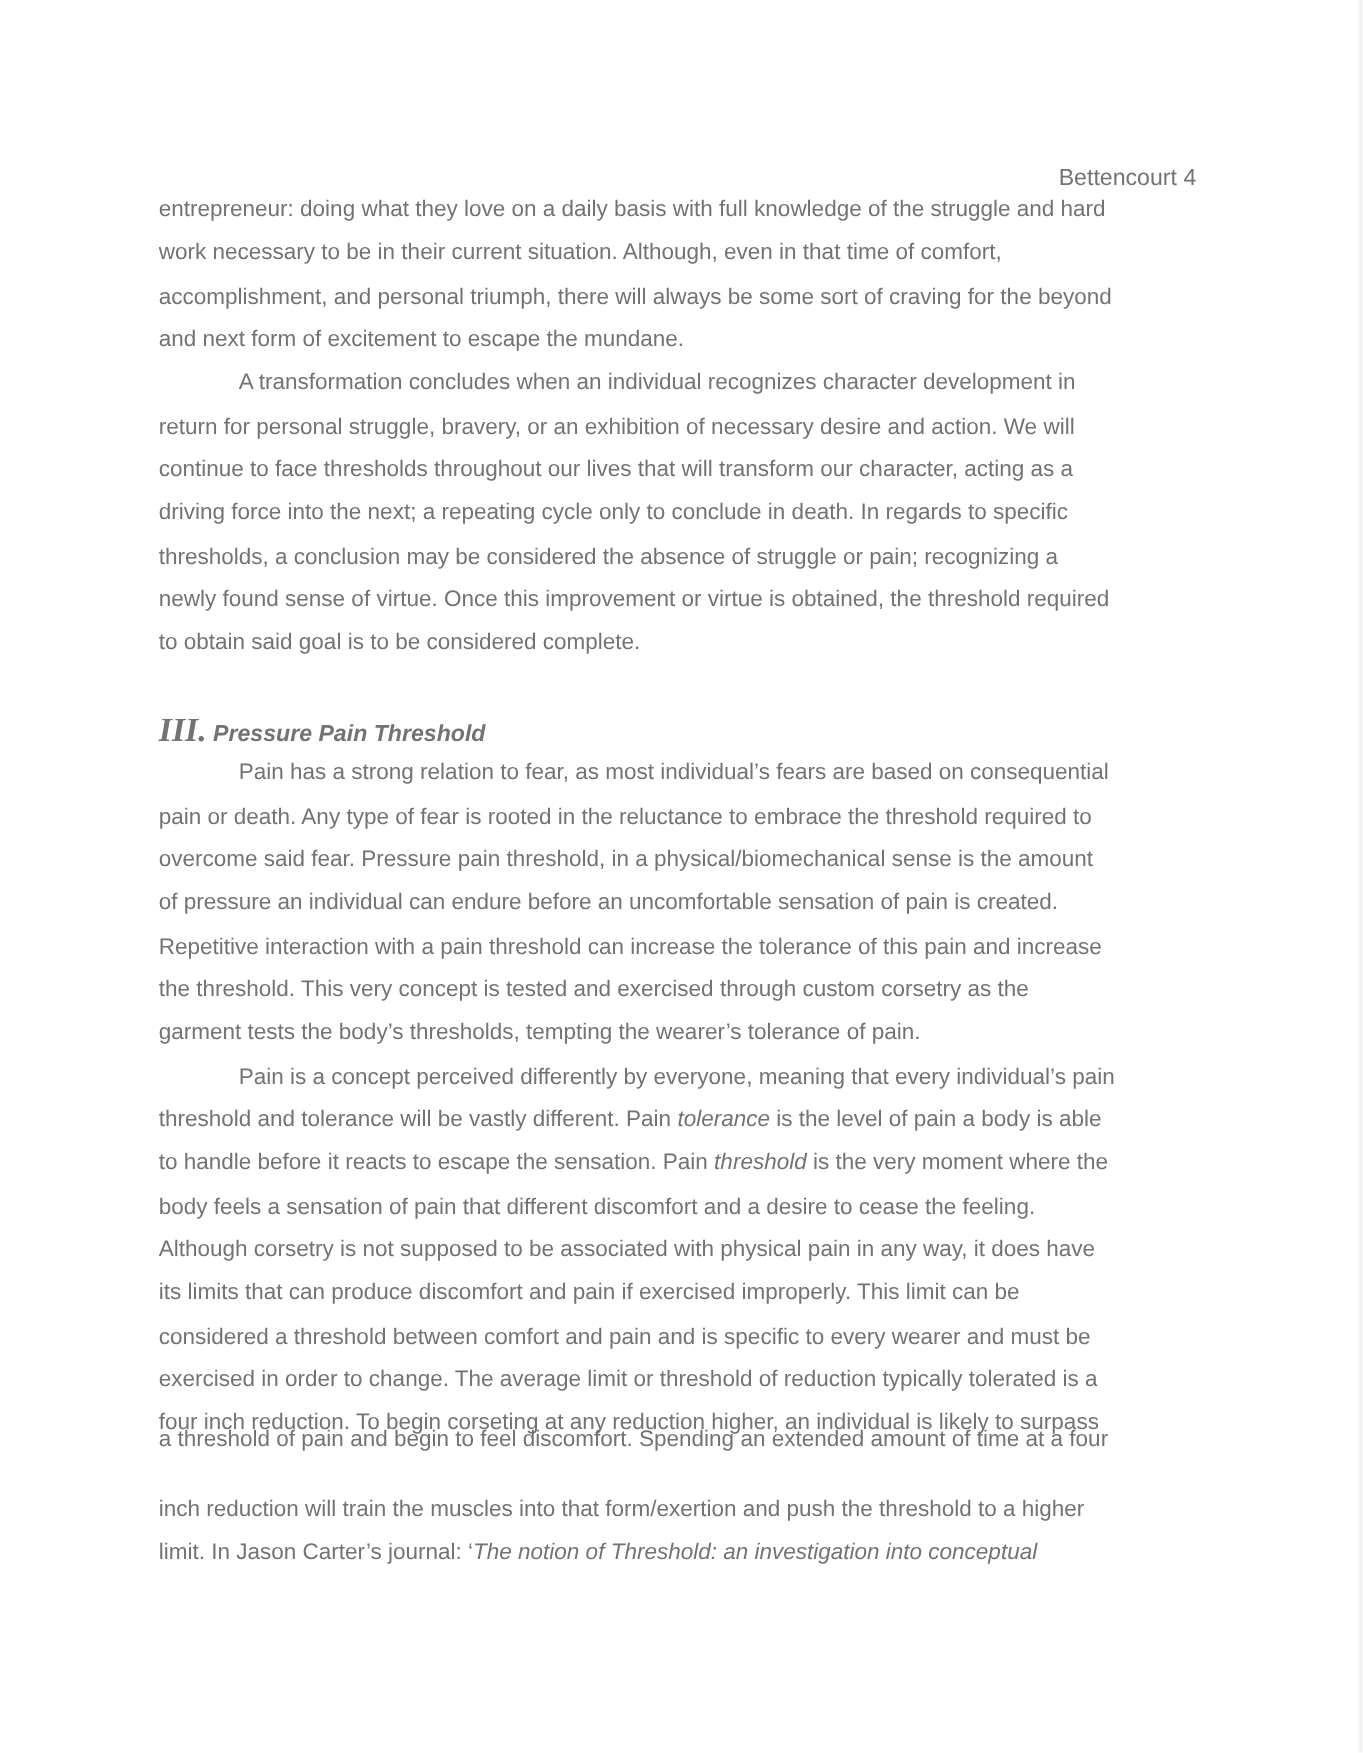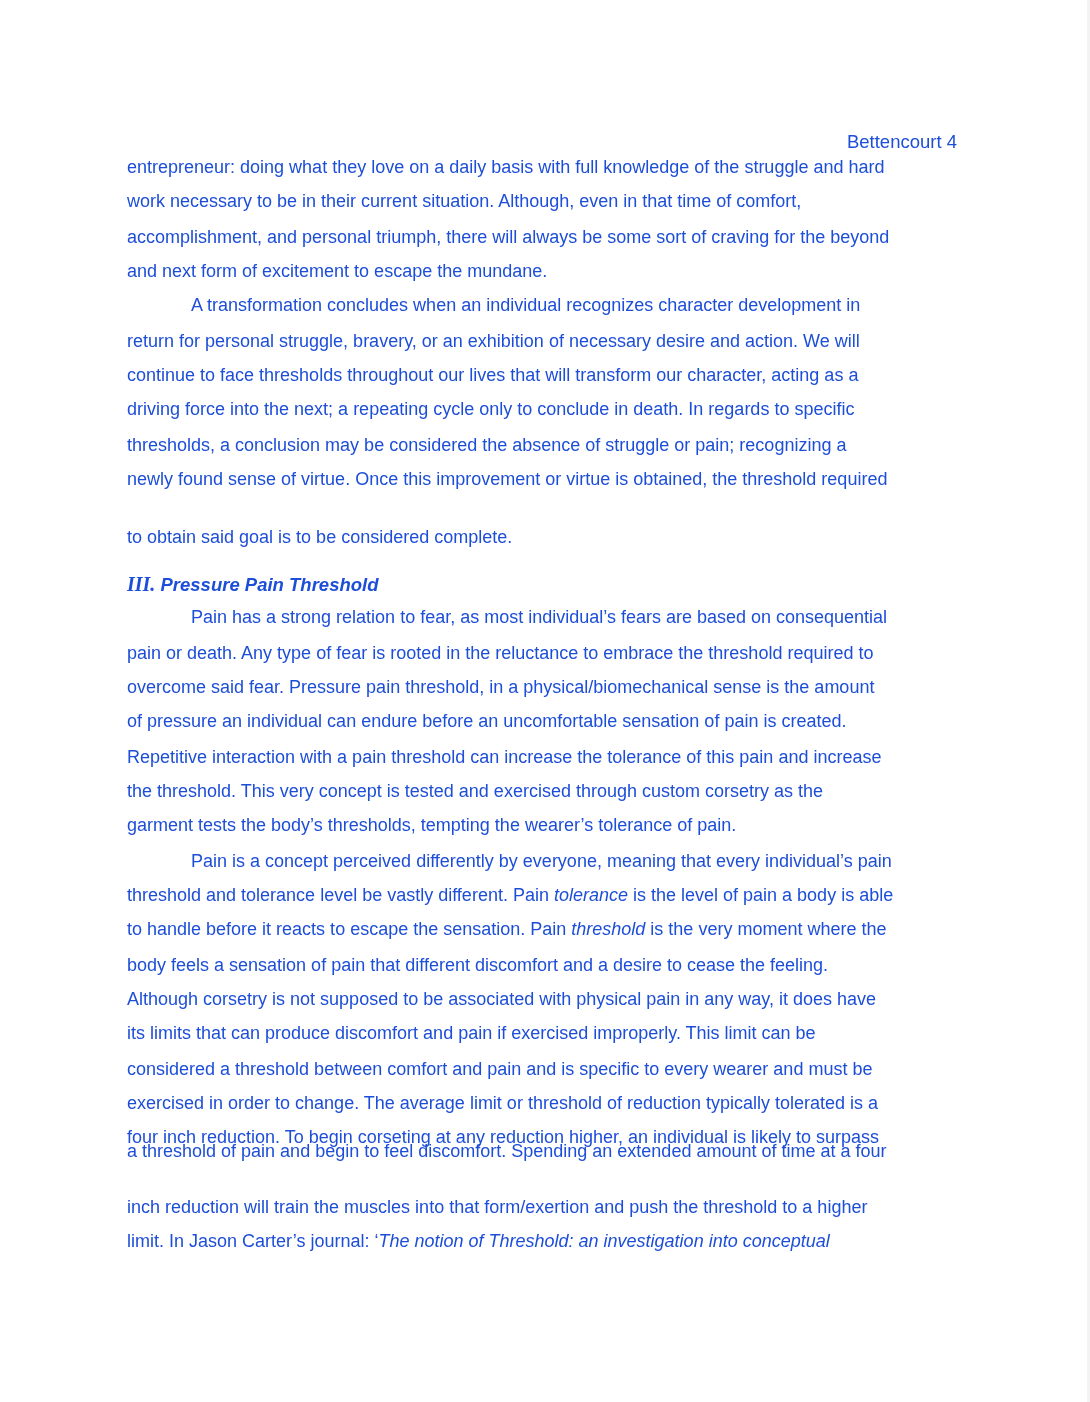--- a/index.html
+++ b/index.html
@@ -1,35 +1,35 @@
 <!DOCTYPE html>
 <html><head>
 <meta charset="utf-8">
 <style>
   html, body { margin: 0; padding: 0; background: #ffffff; }
   body { width: 1090px; height: 1402px; position: relative; overflow: hidden; }
   .page {
     position: absolute; left: 0; top: 0; width: 1090px; height: 1402px;
-    background: #ffffff; color: #1d4ed8;
+    background: #ffffff; color: #737373;
     font-family: "Liberation Sans", sans-serif;
   }
   .header {
     position: absolute; top: 131px; right: 133px;
     font-size: 18.5px; line-height: 22px; white-space: nowrap;
   }
   .line {
     position: absolute; left: 127px;
     font-size: 18px; line-height: 22px; white-space: nowrap;
   }
   .line.indent { left: 191px; text-align: center; }
   .heading {
     position: absolute; left: 127px; top: 573px;
     font-size: 18.5px; line-height: 22px; font-weight: bold; font-style: italic; white-space: nowrap;
   }
-  .heading .num { font-family: "Liberation Serif", serif; font-size: 20px; }
+  .heading .num { font-family: "Liberation Serif", serif; font-size: 27px; }
   em { font-style: italic; }
   .right-edge { position: absolute; right: 0; top: 0; width: 3px; height: 1402px; background: #f3f3f3; }
 </style>
 </head>
 <body>
 
 <div class="page">
   <div class="header">Bettencourt 4</div>
 
   <div>
@@ -39,38 +39,38 @@
     <div class="line" style="top:260px">and next form of excitement to escape the mundane.</div>
   </div>
 
   <div>
     <div class="line indent" style="top:294px">A transformation concludes when an individual recognizes character development in</div>
     <div class="line" style="top:330px">return for personal struggle, bravery, or an exhibition of necessary desire and action. We will</div>
     <div class="line" style="top:364px">continue to face thresholds throughout our lives that will transform our character, acting as a</div>
     <div class="line" style="top:398px">driving force into the next; a repeating cycle only to conclude in death. In regards to specific</div>
     <div class="line" style="top:434px">thresholds, a conclusion may be considered the absence of struggle or pain; recognizing a</div>
     <div class="line" style="top:468px">newly found sense of virtue.  Once this improvement or virtue is obtained, the threshold required</div>
-    <div class="line" style="top:526px">to obtain said goal is to be considered complete.</div>
+    <div class="line" style="top:502px">to obtain said goal is to be considered complete.</div>
   </div>
 
   <div class="heading"><span class="num">III.</span><span> Pressure Pain Threshold</span></div>
 
   <div>
     <div class="line indent" style="top:606px">Pain has a strong relation to fear, as most individual’s fears are based on consequential</div>
     <div class="line" style="top:642px">pain or death. Any type of fear is rooted in the reluctance to embrace the threshold required to</div>
     <div class="line" style="top:676px">overcome said fear. Pressure pain threshold, in a physical/biomechanical sense is the amount</div>
     <div class="line" style="top:710px">of pressure an individual can endure before an uncomfortable sensation of pain is created.</div>
     <div class="line" style="top:746px">Repetitive interaction with a pain threshold can increase the tolerance of this pain and increase</div>
     <div class="line" style="top:780px">the threshold. This very concept is tested and exercised through custom corsetry as the</div>
     <div class="line" style="top:814px">garment tests the body’s thresholds, tempting the wearer’s tolerance of pain.</div>
   </div>
 
   <div>
     <div class="line indent" style="top:850px">Pain is a concept perceived differently by everyone, meaning that every individual’s pain</div>
-    <div class="line" style="top:884px"><span>threshold and tolerance level be vastly different. Pain </span><em>tolerance</em><span> is the level of pain a body is able</span></div>
+    <div class="line" style="top:884px"><span>threshold and tolerance will be vastly different. Pain </span><em>tolerance</em><span> is the level of pain a body is able</span></div>
     <div class="line" style="top:918px"><span>to handle before it reacts to escape the sensation. Pain </span><em>threshold</em><span> is the very moment where the</span></div>
     <div class="line" style="top:954px">body feels a sensation of pain that different discomfort and a desire to cease the feeling.</div>
     <div class="line" style="top:988px">Although corsetry is not supposed to be associated with physical pain in any way, it does have</div>
     <div class="line" style="top:1022px">its limits that can produce discomfort and pain if exercised improperly. This limit can be</div>
     <div class="line" style="top:1058px">considered a threshold between comfort and pain and is specific to every wearer and must be</div>
     <div class="line" style="top:1092px">exercised in order to change. The average limit or threshold of reduction typically tolerated is a</div>
     <div class="line" style="top:1126px">four inch reduction. To begin corseting at any reduction higher, an individual is likely to surpass</div>
     <div class="line" style="top:1140px">a threshold of pain and begin to feel discomfort. Spending an extended amount of time at a four</div>
     <div class="line" style="top:1196px">inch reduction will train the muscles into that form/exertion and push the threshold to a higher</div>
     <div class="line" style="top:1230px"><span>limit. In Jason Carter’s journal: ‘</span><em>The notion of Threshold: an investigation into conceptual</em><span></span></div>

